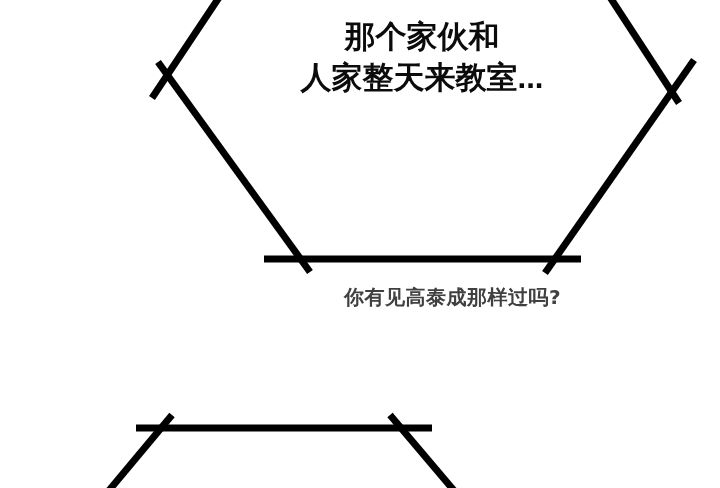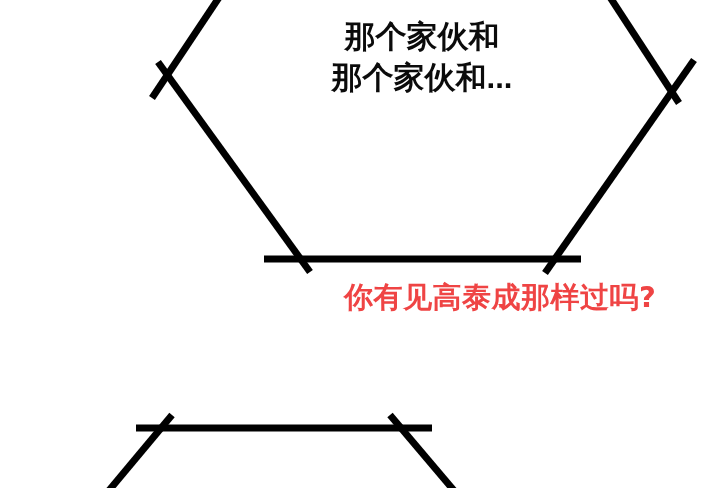--- a/index.html
+++ b/index.html
@@ -38,24 +38,24 @@
     white-space: nowrap;
   }
   .bubble-text .line {
     display: block;
   }
   .caption {
     position: absolute;
     left: 344px;
     top: 279px;
     font-family: "DejaVu Sans", "Liberation Sans", sans-serif;
-    font-size: 29px;
+    font-size: 20px;
     line-height: 36px;
     font-weight: 700;
-    color: #ef4444;
+    color: #404040;
     white-space: nowrap;
     letter-spacing: 0.5px;
   }
 </style>
 </head>
 <body>
 
 <div id="panel">
 
   <svg id="bubble-svg" viewBox="0 0 720 488" xmlns="http://www.w3.org/2000/svg">
@@ -79,18 +79,18 @@
 
       <line x1="172" y1="415" x2="101" y2="500"></line>
 
       <line x1="390" y1="415" x2="462" y2="500"></line>
     </g>
 
   </svg>
 
   <div class="bubble-text">
     <span class="line">那个家伙和</span>
-    <span class="line">那个家伙和...</span>
+    <span class="line">人家整天来教室...</span>
   </div>
 
   <div class="caption">你有见高泰成那样过吗?</div>
 
 </div>
 
 </body></html>

